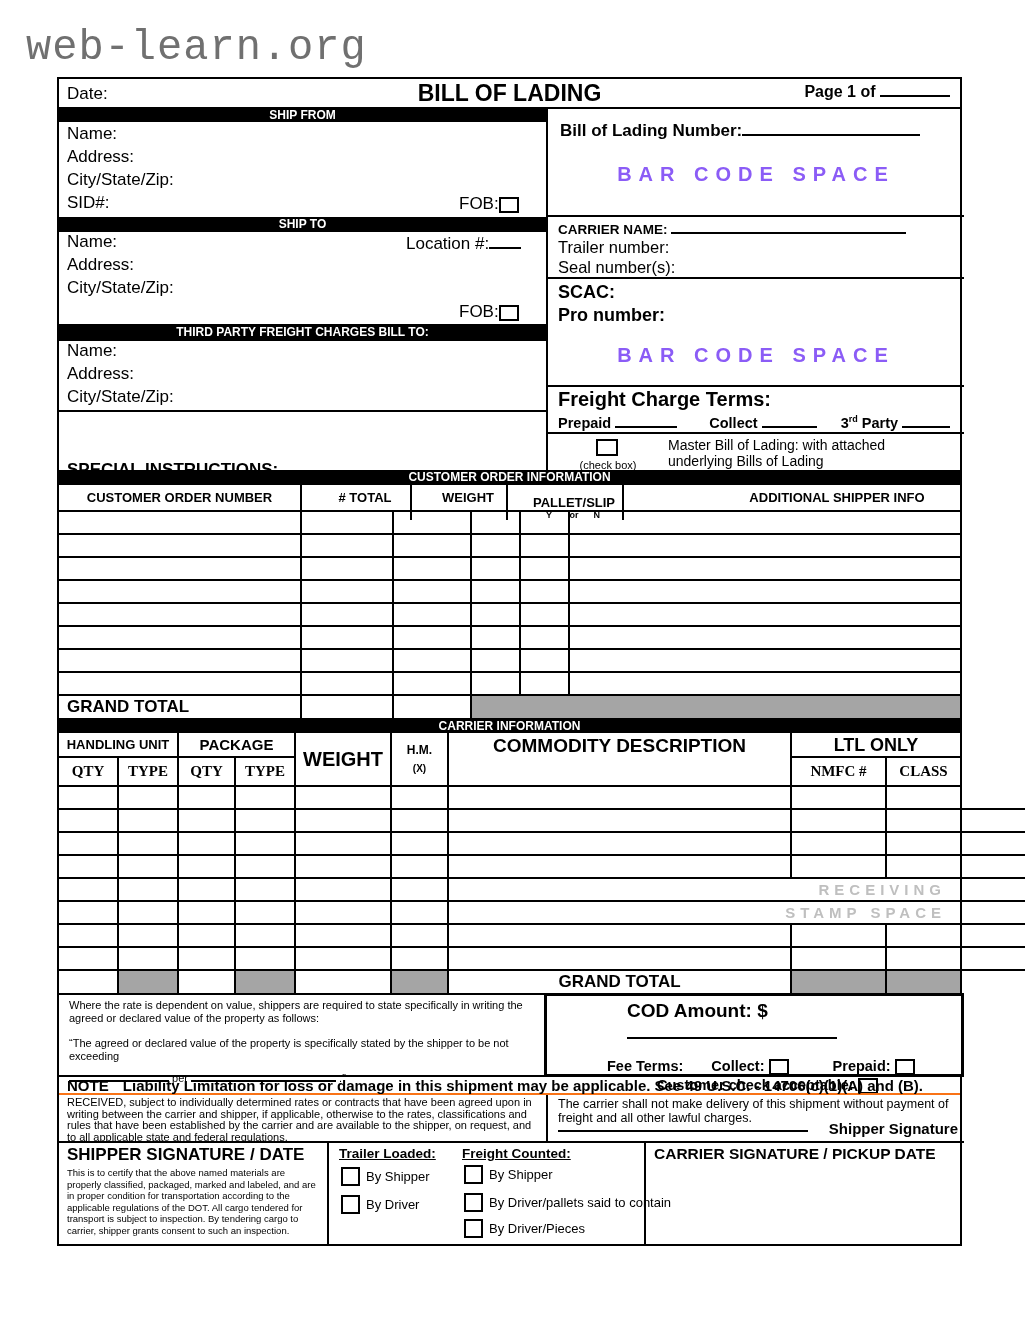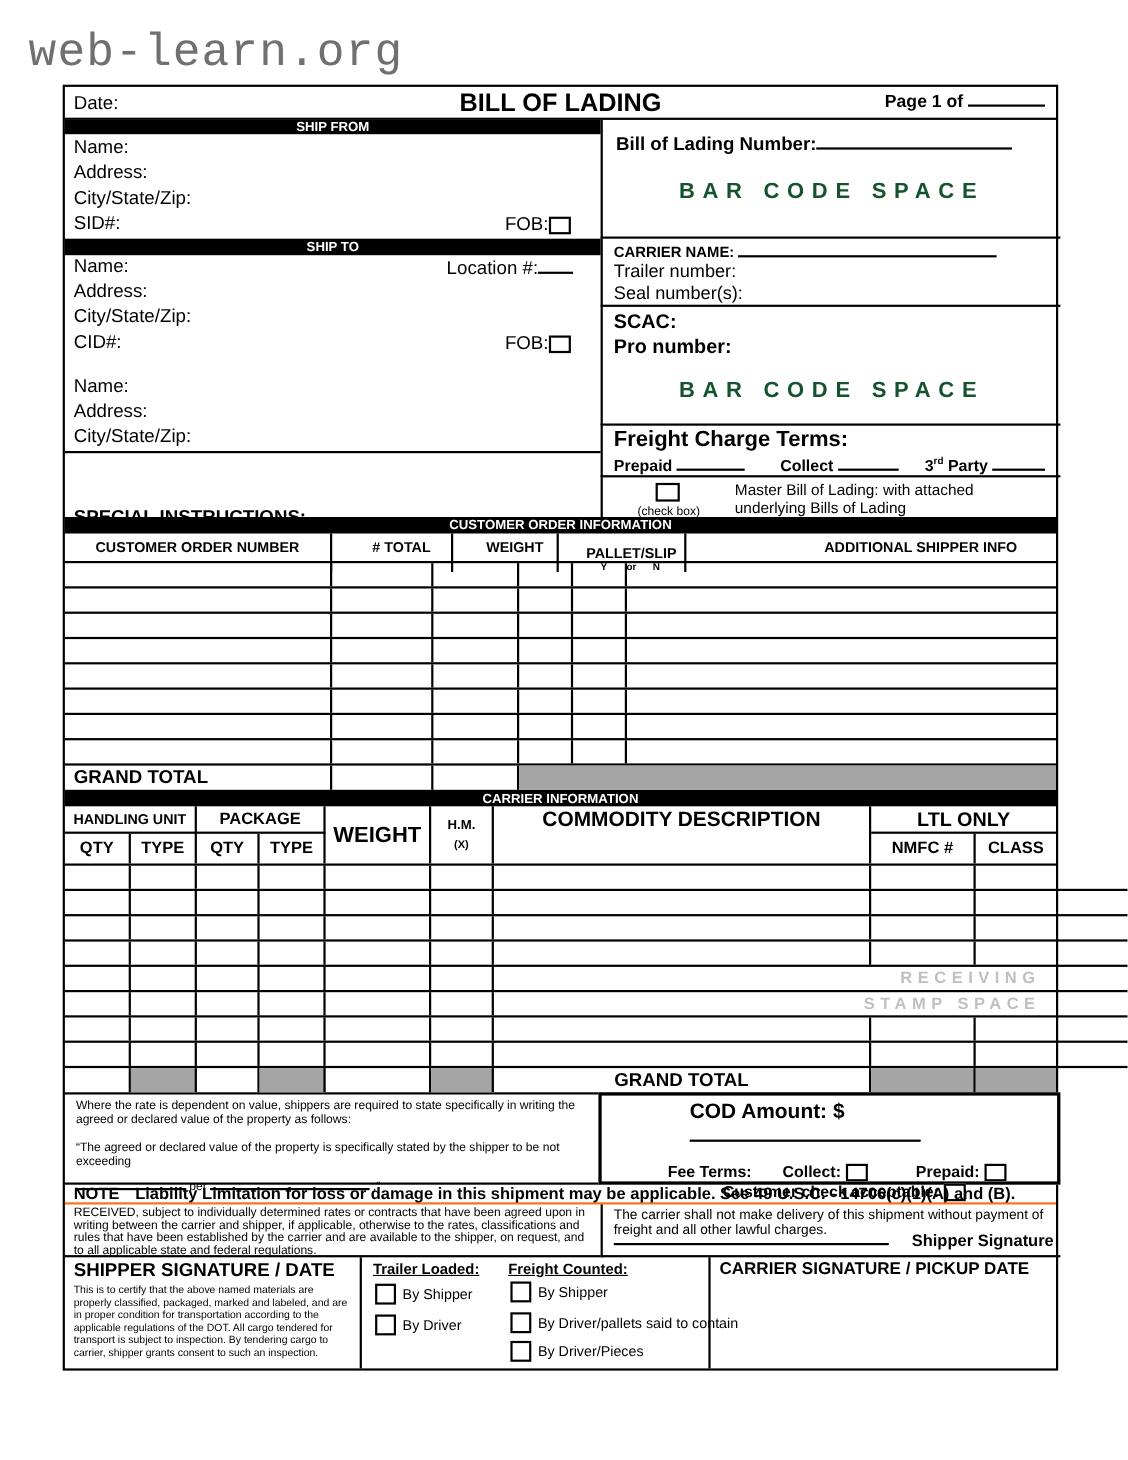--- a/index.html
+++ b/index.html
@@ -10,21 +10,21 @@
   .logo { position:absolute; left:26px; top:24px; font-family:"Liberation Mono", monospace;
           font-size:42px; color:#707070; letter-spacing:1px; }
   .form { position:absolute; left:57px; top:77px; width:905px; height:1169px;
           border:2px solid #000; }
   .bar { position:absolute; background:#000; color:#fff; font-weight:bold;
          font-size:12px; text-align:center; line-height:14px; }
   .bl { display:inline-block; border-bottom:2px solid #000; height:14px; vertical-align:baseline; }
   .cb { display:inline-block; width:20px; height:16px; border:2px solid #000; background:#fff; vertical-align:middle; }
   .lbl { font-size:17px; }
   .addr div { height:23px; font-size:17px; padding-left:8px; }
-  .barcode { color:#14532d; font-weight:bold; font-size:20px; letter-spacing:7px; text-align:center; }
+  .barcode { color:#8b5cf6; font-weight:bold; font-size:20px; letter-spacing:7px; text-align:center; }
   .rblock { border-left:2px solid #000; border-bottom:2px solid #000; left:487px; width:418px; position:absolute; }
   
   .row-title { position:absolute; left:0; top:0; width:901px; height:30px; border-bottom:2px solid #000; }
   
   .co-head { position:absolute; left:0; top:406px; width:901px; height:27px; display:grid;
              grid-template-columns:243px 92px 78px 98px 390px; border-bottom:2px solid #000;gap:18px; }
   .co-head > div { border-right:2px solid #000; font-weight:bold; font-size:13px; text-align:center; position:relative; }
   .co-head > div:last-child { border-right:none; }
   .co-row { display:grid; grid-template-columns:243px 92px 78px 49px 49px 390px; height:23px; border-bottom:2px solid #000; }
   .co-row > div { border-right:2px solid #000; }
@@ -40,21 +40,21 @@
   .ci-head > div { border-right:2px solid #000; font-weight:bold; text-align:center; }
   .h-hu {grid-column:1/3; grid-row:1; border-bottom:2px solid #000; font-size:13px; line-height:24px;}
   .h-pkg {grid-column:3/5; grid-row:1; border-bottom:2px solid #000; font-size:15px; line-height:24px;}
   .h-weight {grid-column:5; grid-row:1/3; font-size:20px; line-height:52px;}
   .h-hm {grid-column:6; grid-row:1/3; font-size:12px; padding-top:10px;}
   .h-comm {grid-column:7; grid-row:1/3;}
   .h-ltl {grid-column:8/10; grid-row:1; border-right:none !important; border-bottom:2px solid #000; font-size:18px; line-height:24px;}
   .h-qty1{grid-column:1;grid-row:2;} .h-type1{grid-column:2;grid-row:2;}
   .h-qty2{grid-column:3;grid-row:2;} .h-type2{grid-column:4;grid-row:2;}
   .h-nmfc{grid-column:8;grid-row:2;} .h-class{grid-column:9;grid-row:2; border-right:none !important;}
-  .h-qty1,.h-type1,.h-qty2,.h-type2,.h-nmfc,.h-class { font-size:15px; line-height:26px; }
+  .h-qty1,.h-type1,.h-qty2,.h-type2,.h-nmfc,.h-class { font-size:15px; line-height:26px;font-family:Liberation Serif, serif; }
   .ci-row { display:grid; grid-template-columns:60px 60px 57px 60px 96px 57px 343px 95px 73px; height:23px; border-bottom:2px solid #000; }
   .ci-row > div { border-right:2px solid #000; }
   .ci-row > div:last-child { border-right:none; }
   .ci-row.merged { grid-template-columns:60px 60px 57px 60px 96px 57px 511px; }
   .ci-row.merged .stamp { font-weight:bold; color:#bfbfbf; letter-spacing:5px; font-size:15px;
                           text-align:right; padding-right:14px; line-height:21px; border-right:none; }
   .ci-gt { position:absolute; left:0; top:892px; width:901px; height:24px; display:grid;
            grid-template-columns:60px 60px 57px 60px 96px 57px 343px 95px 73px; border-bottom:2px solid #000; }
   .ci-gt > div { border-right:2px solid #000; }
   .ci-gt > div:last-child { border-right:none; }
@@ -91,29 +91,29 @@
     </div>
     <span class="abs lbl" style="left:400px; top:115px;">
       <span>FOB:</span><span class="cb"></span>
     </span>
 
     <div class="bar" style="left:0; top:138px; width:487px; height:15px; line-height:15px;">SHIP TO</div>
     <div class="abs addr" style="left:0; top:153px; width:487px;">
       <div>Name:</div>
       <div>Address:</div>
       <div>City/State/Zip:</div>
-      <div>CID#:</div>
     </div>
     <span class="abs lbl" style="left:347px; top:155px;">
       <span>Location #:</span><span class="bl" style="width:32px;"></span>
     </span>
     <span class="abs lbl" style="left:400px; top:223px;">
       <span>FOB:</span><span class="cb"></span>
     </span>
 
+    <div class="bar" style="left:0; top:245px; width:487px; height:17px; line-height:17px;">THIRD PARTY FREIGHT CHARGES BILL TO:</div>
     <div class="abs addr" style="left:0; top:262px; width:487px;">
       <div>Name:</div>
       <div>Address:</div>
       <div>City/State/Zip:</div>
     </div>
 
     <div class="abs" style="left:0; top:331px; width:487px; height:60px; border-top:2px solid #000;">
       <span style="display:inline-block; padding:4px 0 0 8px; font-size:17px; font-weight:bold;margin-top:44px;">SPECIAL INSTRUCTIONS:</span>
     </div>
 

